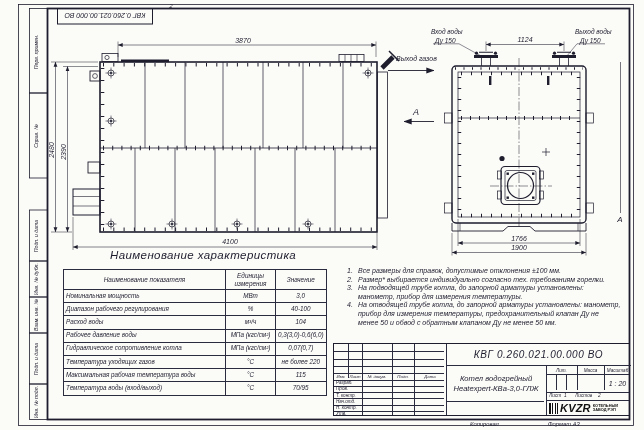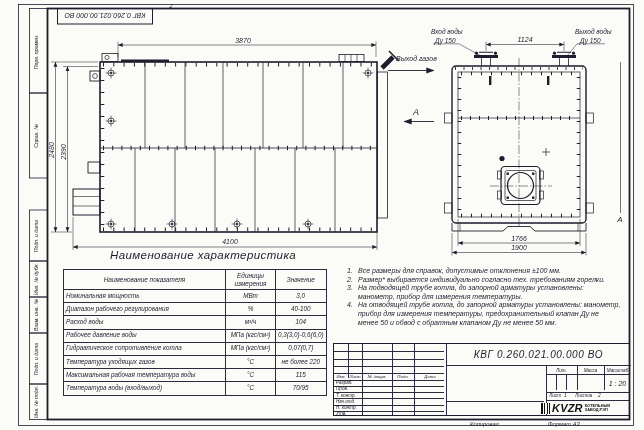--- a/index.html
+++ b/index.html
@@ -315,40 +315,44 @@
   <div class="cell" style="left:2px;top:36px;width:28px;font-size:4.6px">Разраб.</div>
   <div class="cell" style="left:2px;top:42.3px;width:28px;font-size:4.6px">Пров.</div>
   <div class="cell" style="left:2px;top:48.6px;width:28px;font-size:4.6px">Т. контр.</div>
   <div class="cell" style="left:2px;top:54.8px;width:28px;font-size:4.6px">Нач.отд.</div>
   <div class="cell" style="left:2px;top:61px;width:28px;font-size:4.6px">Н. контр.</div>
   <div class="cell" style="left:2px;top:67.2px;width:28px;font-size:4.6px">Утв.</div>
 
   <div class="cell ctr doc-num" style="left:112px;top:0;width:185px;height:22px;border-bottom:1.2px solid #2b2b40;box-sizing:border-box">КВГ 0.260.021.00.000 ВО</div>
 
   <div class="vl" style="left:212px;top:22px;border-left-width:1.1px"></div>
+  <div class="cell ctr tb-name" style="left:112px;top:22px;width:100px;height:35px;flex-direction:column">
+    <span>Котел водогрейный</span>
+    <span>Heatexpert-КВа-3,0-ГЛЖ</span>
+  </div>
   <div class="hl" style="top:57px;left:112px;right:85px"></div>
 
   <div class="hl" style="top:30px;left:212px;right:0"></div>
   <div class="hl" style="top:48px;left:212px;right:0"></div>
   <div class="hl" style="top:56px;left:212px;right:0"></div>
   <div class="vl" style="left:243px;top:22px;bottom:25px"></div>
   <div class="vl" style="left:270px;top:22px;bottom:25px"></div>
   <div class="vl" style="left:222px;top:30px;bottom:25px"></div>
   <div class="vl" style="left:232px;top:30px;bottom:25px"></div>
   <div class="cell ctr" style="left:212px;top:22px;width:31px;height:8px;font-size:4.6px">Лит.</div>
   <div class="cell ctr" style="left:243px;top:22px;width:27px;height:8px;font-size:4.6px">Масса</div>
   <div class="cell ctr" style="left:270px;top:22px;width:27px;height:8px;font-size:4.6px">Масштаб</div>
   <div class="cell ctr" style="left:270px;top:30px;width:27px;height:18px;font-size:7px">1 : 20</div>
 
   <div class="cell" style="left:215px;top:49px;font-size:4.8px">Лист</div>
   <div class="cell" style="left:230px;top:49px;font-size:4.8px">1</div>
   <div class="cell" style="left:241px;top:49px;font-size:4.8px">Листов</div>
   <div class="cell" style="left:264px;top:49px;font-size:4.8px">2</div>
 
-  <div class="cell logo-wrap" style="left:204px;top:56px;width:85px;height:16px">
+  <div class="cell logo-wrap" style="left:212px;top:56px;width:85px;height:16px">
     <span class="logo-mark"></span>
     <span class="logo-kvzr">KVZR</span>
     <span class="logo-cap">
       <span>КОТЕЛЬНЫЙ</span><br>
       <span>ЗАВОД РЭП</span>
     </span>
   </div>
 </div>
 
 <div class="abs foot" style="left:470px;top:420.5px">Копировал</div>

